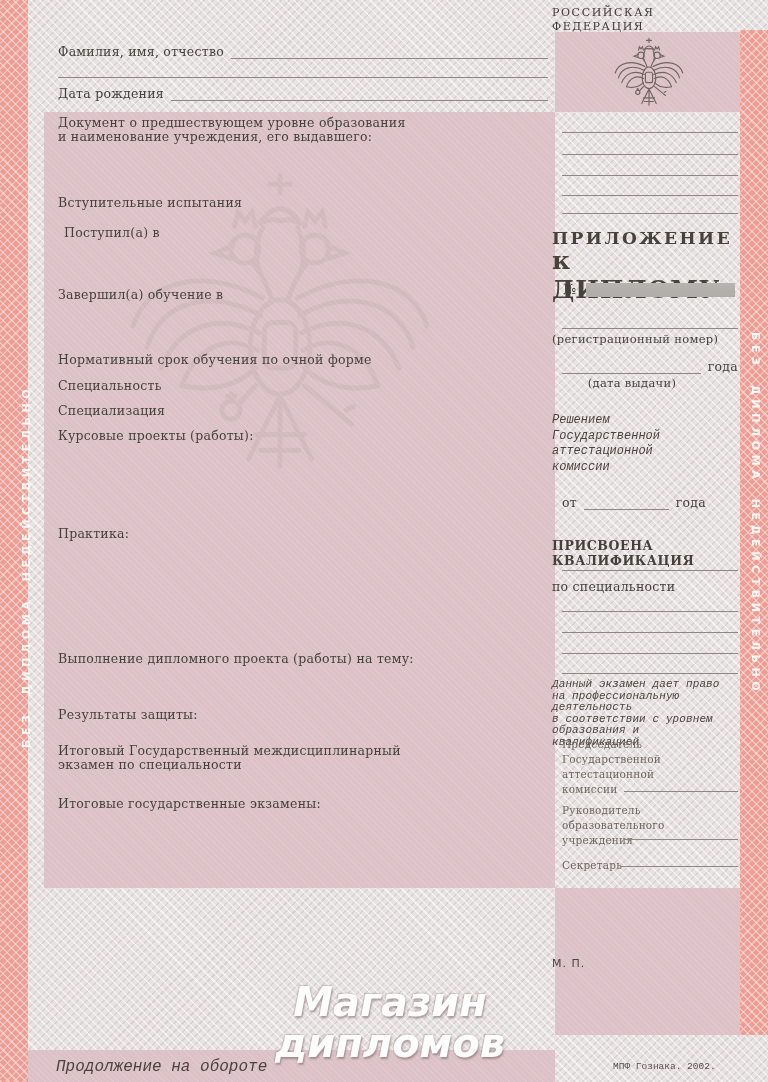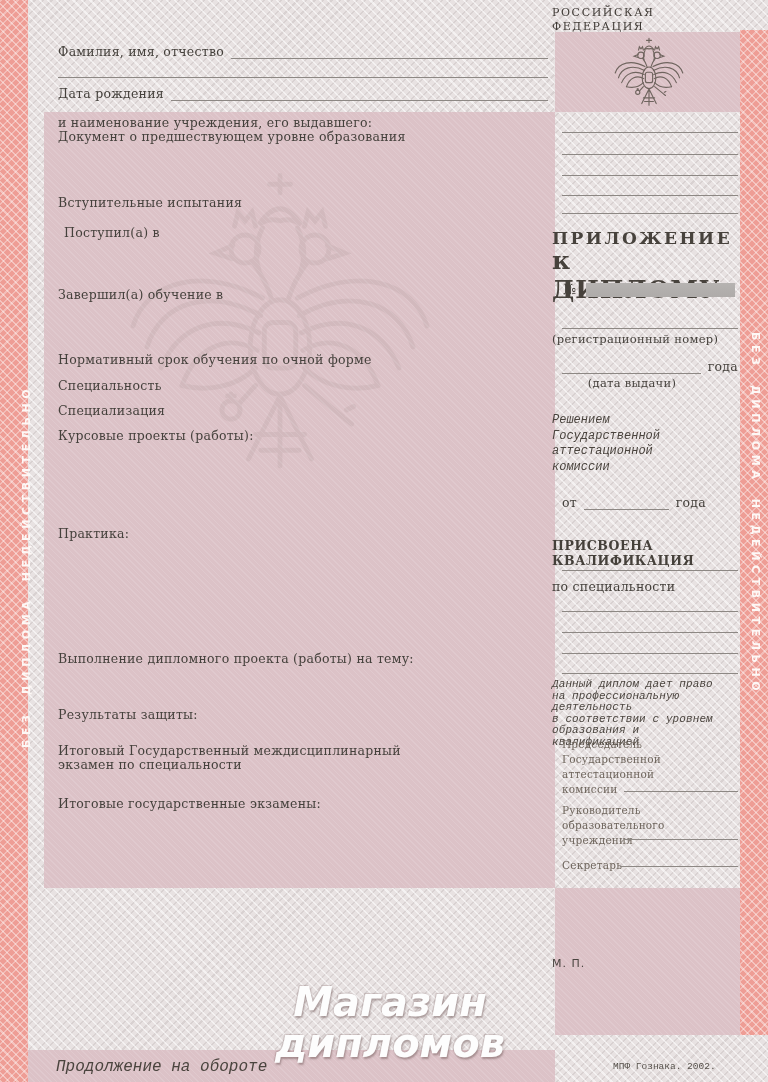--- a/index.html
+++ b/index.html
@@ -122,22 +122,22 @@
     <span>Фамилия, имя, отчество</span>
     <span class="fill"></span>
   </div>
   <div class="abs hline" style="left:58px;top:77px;width:490px"></div>
   <div class="abs row lbl" style="left:58px;top:87px;width:490px">
     <span>Дата рождения</span>
     <span class="fill"></span>
   </div>
 
   <div class="abs lbl" style="left:58px;top:116px;width:480px">
+    <div>Документ о предшествующем уровне образования</div>
     <div>и наименование учреждения, его выдавшего:</div>
-    <div>Документ о предшествующем уровне образования</div>
   </div>
 
   <div class="abs lbl" style="left:58px;top:196px">Вступительные испытания</div>
   <div class="abs lbl" style="left:64px;top:226px">Поступил(а) в</div>
   <div class="abs lbl" style="left:58px;top:288px">Завершил(а) обучение в</div>
   <div class="abs lbl" style="left:58px;top:353px">Нормативный срок обучения по очной форме</div>
   <div class="abs lbl" style="left:58px;top:379px">Специальность</div>
   <div class="abs lbl" style="left:58px;top:404px">Специализация</div>
   <div class="abs lbl" style="left:58px;top:429px">Курсовые проекты (работы):</div>
   <div class="abs lbl" style="left:58px;top:527px">Практика:</div>
@@ -186,21 +186,21 @@
   <div class="abs rc qual" style="top:538px">ПРИСВОЕНА КВАЛИФИКАЦИЯ</div>
   <div class="abs hline" style="left:562px;top:570px;width:176px"></div>
   <div class="abs rc lbl" style="top:580px">по специальности</div>
 
   <div class="abs hline" style="left:562px;top:611px;width:176px"></div>
   <div class="abs hline" style="left:562px;top:632px;width:176px"></div>
   <div class="abs hline" style="left:562px;top:653px;width:176px"></div>
   <div class="abs hline" style="left:562px;top:673px;width:176px"></div>
 
   <div class="abs rc rights it" style="top:679px">
-    <div>Данный диплом дает право</div>
+    <div>Данный экзамен дает право</div>
     <div>на профессиональную деятельность</div>
     <div>в соответствии с уровнем</div>
     <div>образования и квалификацией</div>
   </div>
 
   <div class="abs sig" style="left:562px;top:737px;width:176px">
     <div>Председатель</div>
     <div>Государственной</div>
     <div>аттестационной</div>
     <div>комиссии</div>

